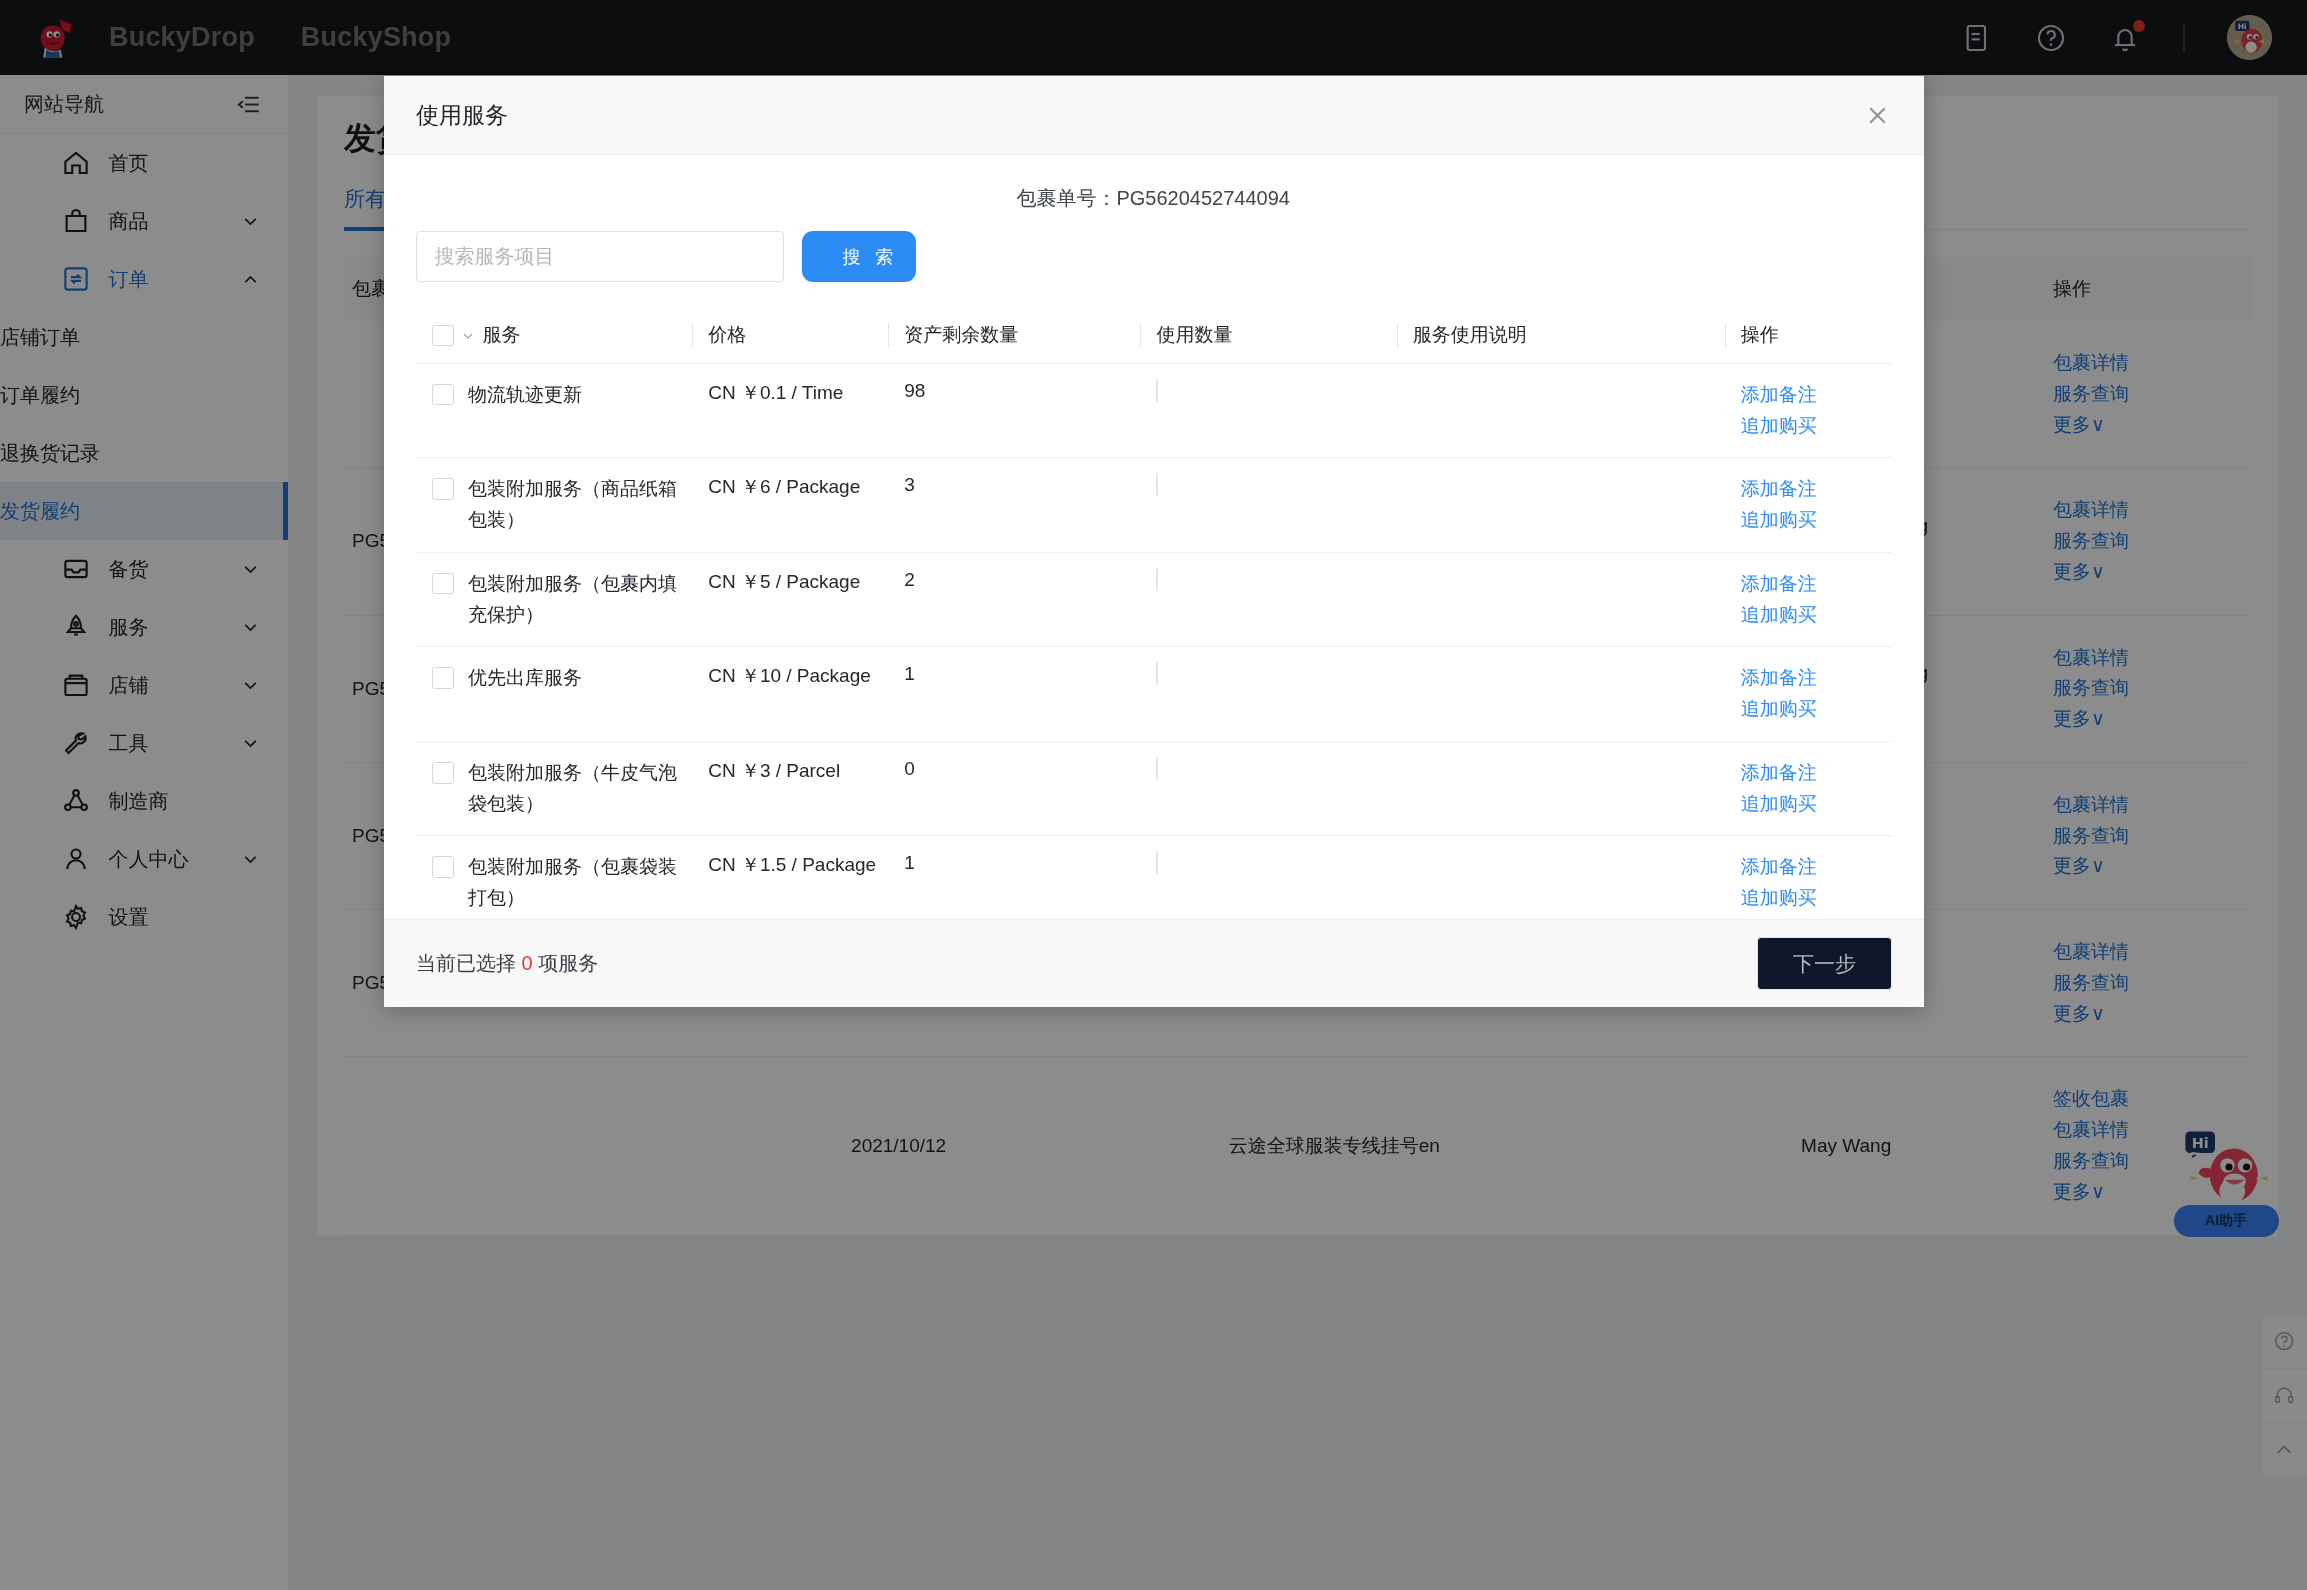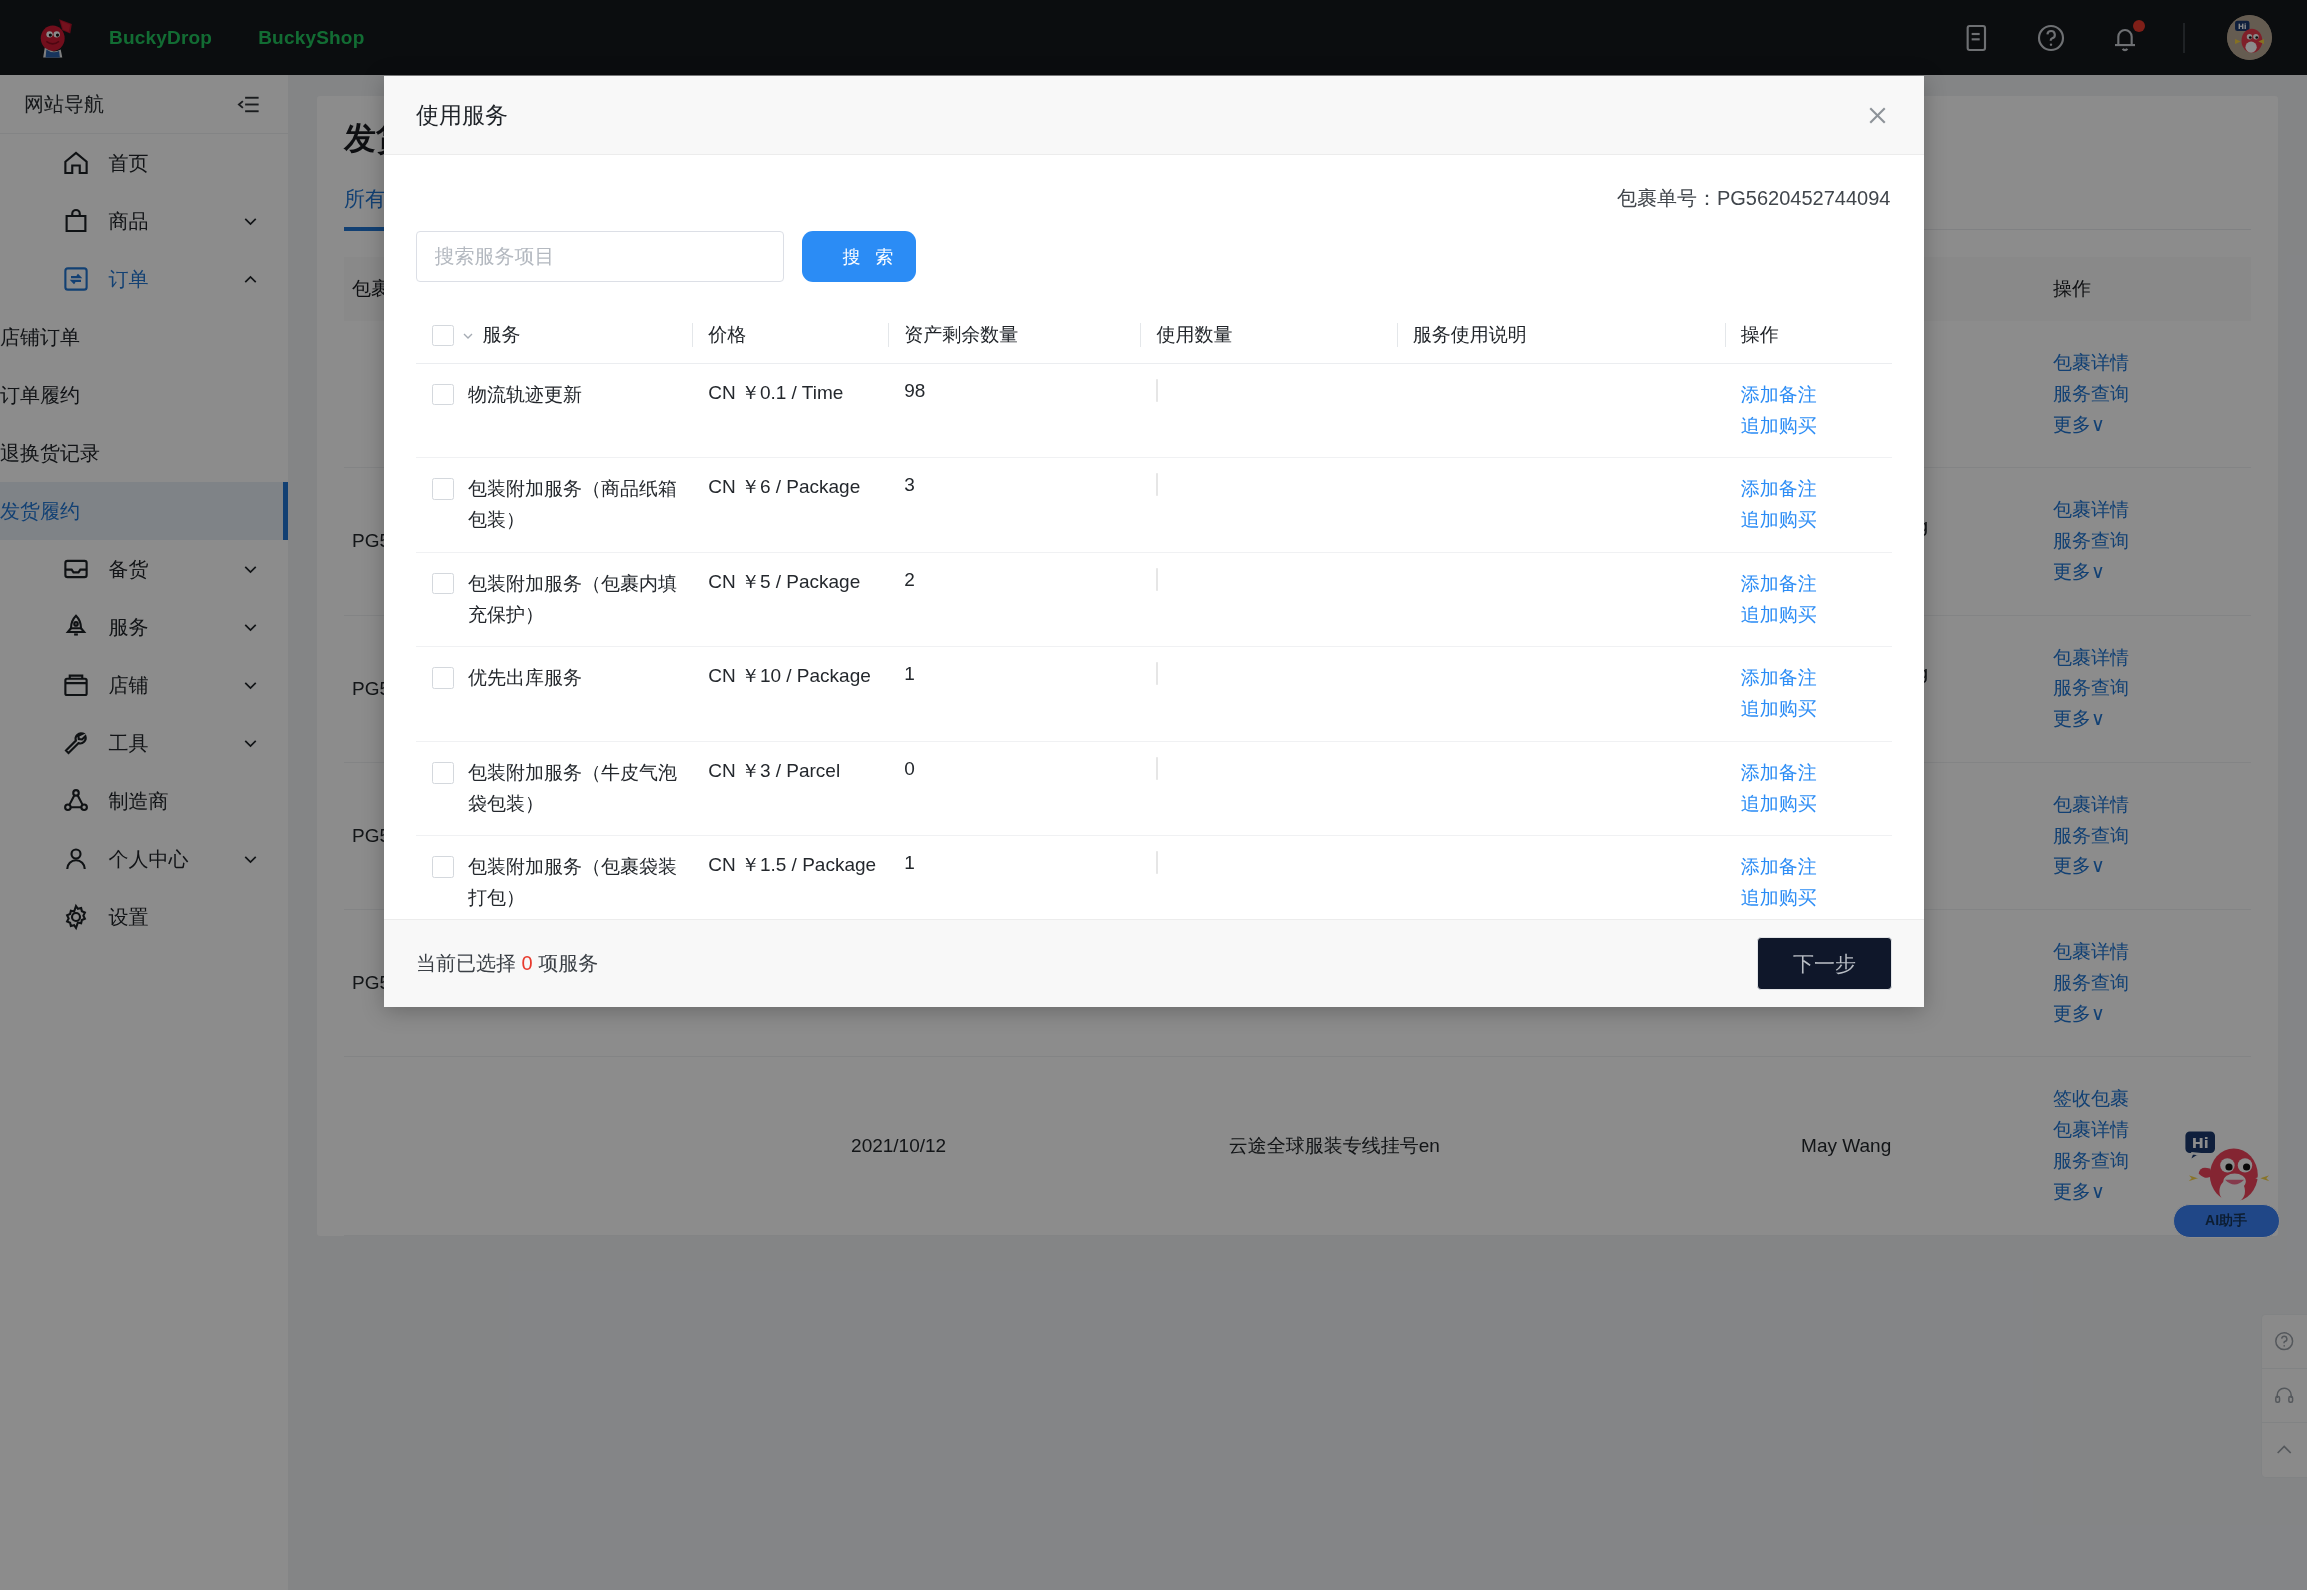--- a/index.html
+++ b/index.html
@@ -13,21 +13,21 @@
   
   .navbar {
     position: absolute; top: 0; left: 0; width: 2307px; height: 75px;
     background: #15181c; display: flex; align-items: center;
     padding: 0 35px; z-index: 5;
   }
   .logo-mark {
     width: 45px; height: 43px; margin-right: 29px; position: relative; flex: none;
   }
   .nav-link {
-    color: #22c55e; font-size: 19px; font-weight: bold; margin-right: 46px;
+    color: #737373; font-size: 27px; font-weight: bold; margin-right: 46px;
     letter-spacing: 0.2px; cursor: pointer; white-space: nowrap;
   }
   .nav-right { margin-left: auto; display: flex; align-items: center; gap: 42px; }
   .nav-icon { width: 32px; height: 32px; position: relative; cursor: pointer; color: #c9cdd2; }
   .nav-icon svg { width: 32px; height: 32px; display: block; }
   .badge-dot {
     position: absolute; top: -1.6px; right: -3.2px; width: 12px; height: 12px;
     background: #e8392c; border-radius: 50%;
   }
   .nav-divider { width: 1.6px; height: 30px; background: #3a3e44; }
@@ -110,21 +110,21 @@
   .modal-head {
     height: 79px; background: #f8f8f8; border-bottom: 0.8px solid #ececec;
     display: flex; align-items: center; padding: 0 32px; flex: none;
   }
   .modal-title { font-size: 23px; color: #1f2328; }
   .modal-close {
     margin-left: auto; width: 29px; height: 29px; cursor: pointer; color: #8d9298;
   }
   .modal-body { flex: 1; padding: 0 32px; position: relative; overflow: hidden; }
   .pkg-line {
-    text-align: right; font-size: 20px; color: #41464c; padding: 30px 1.6px 19px 0;
+    text-align: center; font-size: 20px; color: #41464c; padding: 30px 1.6px 19px 0;
   }
   .search-row { display: flex; align-items: center; gap: 17.6px; margin-bottom: 26px; }
   .search-input {
     width: 368px; height: 51px; border: 0.8px solid #dcdfe6; border-radius: 4px;
     padding: 0 17.6px; font-size: 20px; color: #2b3036; outline: none;
     font-family: "Liberation Sans", sans-serif; background: #fff;
   }
   .search-input::placeholder { color: #b4b9c0; }
   .btn-primary {
     height: 51px; min-width: 114px; background: #2b8cf5; color: #fff; border: none;

